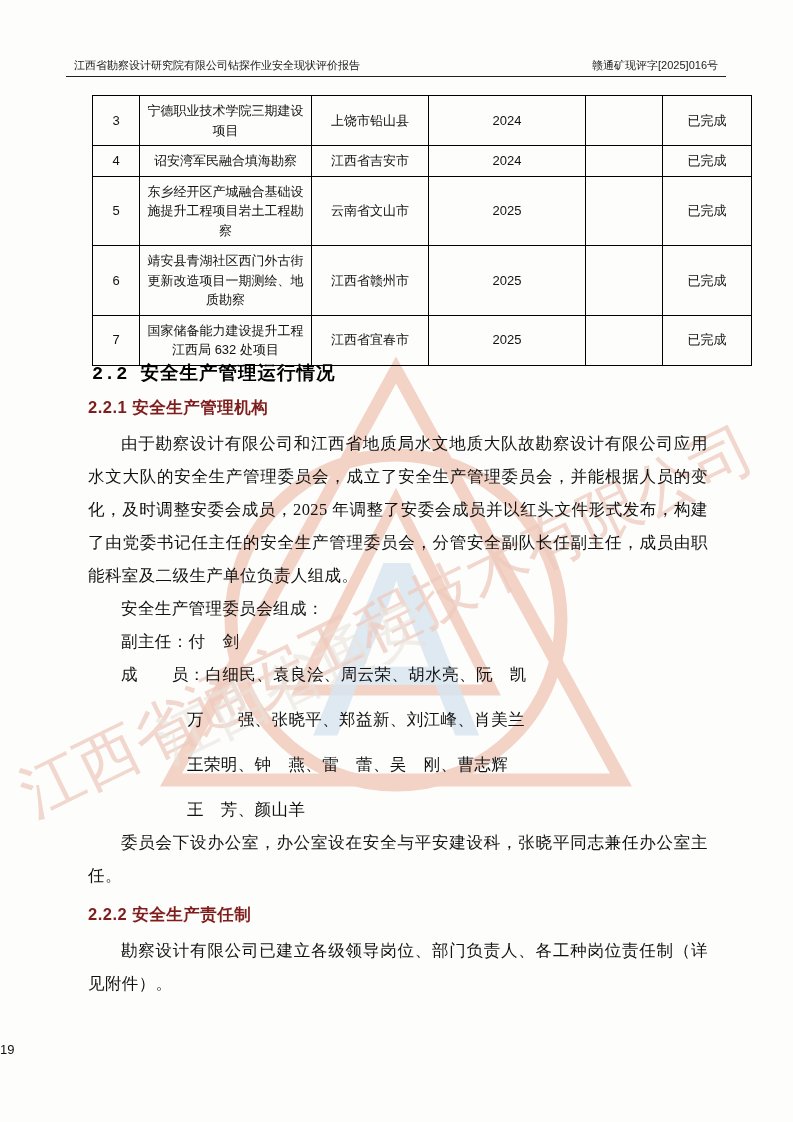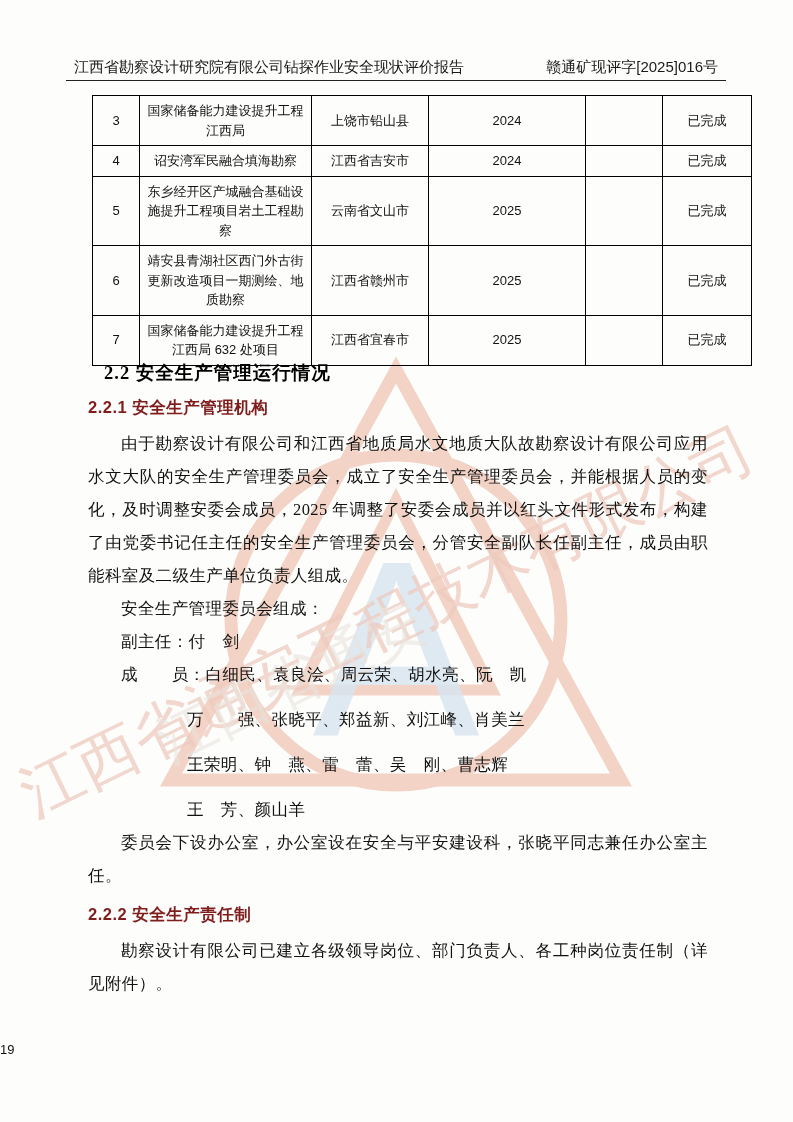--- a/index.html
+++ b/index.html
@@ -32,21 +32,21 @@
     left: 66px;
     top: 58px;
     width: 660px;
     z-index: 2;
   }
   .header-row {
     display: flex;
     justify-content: space-between;
     align-items: baseline;
     font-family: "Liberation Sans", sans-serif;
-    font-size: 15px;
+    font-size: 11px;
     color: #1a1a1a;
     padding: 0 8px 3px 8px;
   }
   .header-rule {
     border-bottom: 1px solid #222;
     width: 100%;
   }
 
   
   .tbl-wrap {
@@ -80,25 +80,25 @@
 
   
   .content {
     position: absolute;
     left: 88px;
     top: 352px;
     width: 620px;
     z-index: 2;
   }
   .h2 {
-    font-family: Liberation Serif, serif;
+    font-family: Liberation Mono, monospace;
     font-weight: bold;
     font-size: 18.5px;
     letter-spacing: 1px;
-    margin: 8px 0 10px 16px;
+    margin: 8px 0 10px 4px;
     color: #000;
   }
   .h3 {
     font-family: "Liberation Sans", sans-serif;
     font-weight: bold;
     font-size: 16.5px;
     letter-spacing: 0.5px;
     margin: 12px 0 8px 0;
     color: #7f1d1d;
   }
@@ -170,21 +170,21 @@
       <span>赣通矿现评字[2025]016号</span>
     </div>
     <div class="header-rule"></div>
   </div>
 
   <div class="tbl-wrap">
     <table class="doc-table">
       <tbody>
         <tr>
           <td class="c-idx">3</td>
-          <td class="c-name">国家储备能力建设提升工程江西局</td>
+          <td class="c-name">宁德职业技术学院三期建设项目</td>
           <td class="c-loc">上饶市铅山县</td>
           <td class="c-year">2024</td>
           <td class="c-blank"></td>
           <td class="c-status">已完成</td>
         </tr>
         <tr>
           <td class="c-idx">4</td>
           <td class="c-name">诏安湾军民融合填海勘察</td>
           <td class="c-loc">江西省吉安市</td>
           <td class="c-year">2024</td>

